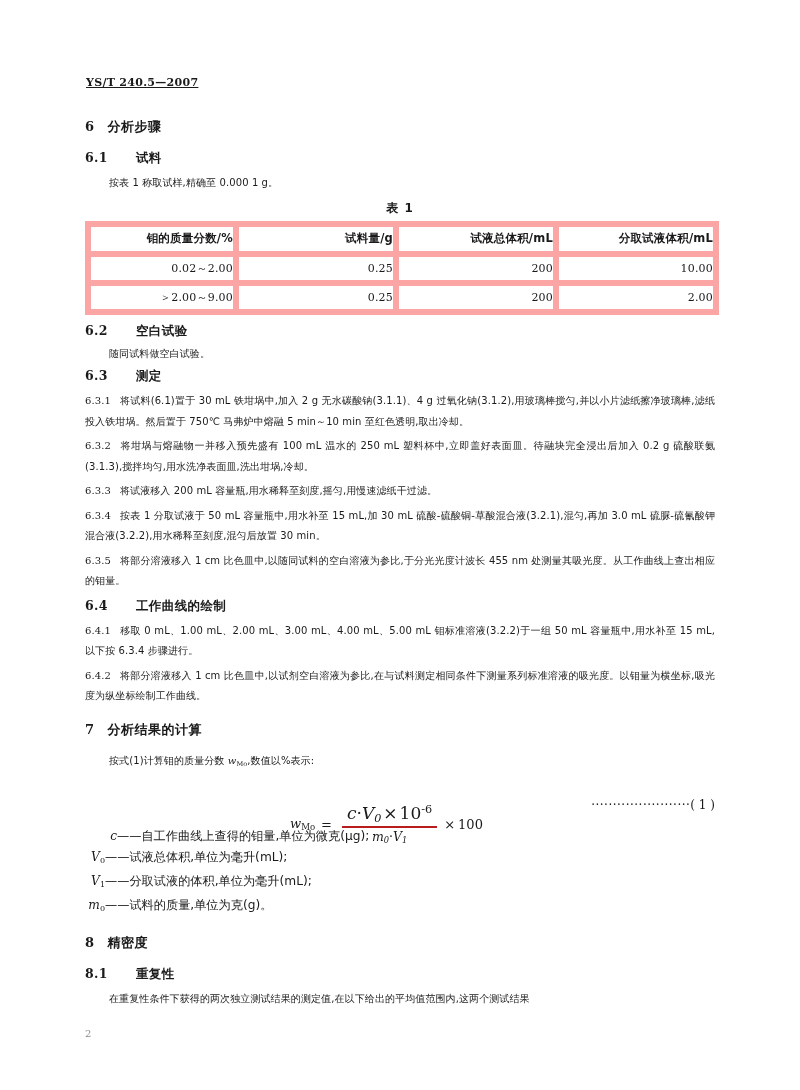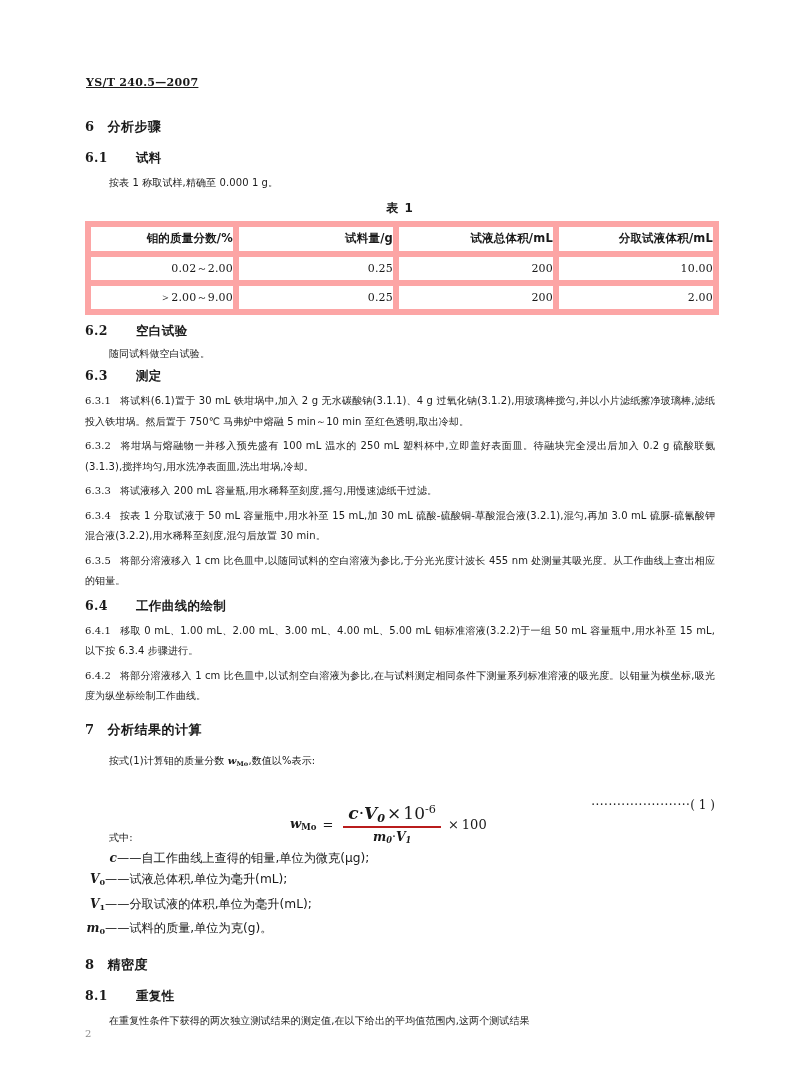--- a/index.html
+++ b/index.html
@@ -146,21 +146,21 @@
     right: 0;
     top: 16px;
     font-size: 12px;
     letter-spacing: 0px;
     white-space: nowrap;
     font-family: "DejaVu Serif","Liberation Serif",serif;
   }
   .leader { letter-spacing: 0.5px; }
   sub { font-size: 0.66em; vertical-align: -0.28em; font-style: normal; }
   sup { font-size: 0.66em; vertical-align: 0.5em; font-style: normal; }
-  .sym { font-family: "DejaVu Serif","Liberation Serif",serif; font-style: italic; font-weight: bold; }
+  .sym { font-family: "DejaVu Serif","Liberation Serif",serif; font-style: italic; }
   .def-line {
     font-size: 12.2px;
     line-height: 21px;
     margin: 0;
     white-space: nowrap;
   }
   .def-line .s { display: inline-block; min-width: 20px; text-align: right; }
   .pageno {
     position: absolute;
     left: 85px;
@@ -290,21 +290,20 @@
           <span class="bot">
             <span class="sym">m</span><sub class="sym">0</sub><span style="font-style:normal;">·</span><span class="sym">V</span><sub class="sym">1</sub>
           </span>
         </span>
         <span style="font-style:normal;margin:0 3px;">×</span>
         <span style="font-style:normal;">100</span>
       </div>
       <div class="eqno"><span class="leader">·······················</span><span>( 1 )</span></div>
     </div>
 
-    <p class="para indent" style="margin-top:2px;">式中:</p>
 
     <p class="def-line" style="padding-left:12px;"><span class="s sym"><span>c</span></span><span>——</span><span>自工作曲线上查得的钼量,单位为微克(μg);</span></p>
 
     <p class="def-line" style="padding-left:0px;"><span class="s sym"><span>V</span><sub>0</sub></span><span>——</span><span>试液总体积,单位为毫升(mL);</span></p>
 
     <p class="def-line" style="padding-left:0px;"><span class="s sym"><span>V</span><sub>1</sub></span><span>——</span><span>分取试液的体积,单位为毫升(mL);</span></p>
 
     <p class="def-line" style="padding-left:0px;"><span class="s sym"><span>m</span><sub>0</sub></span><span>——</span><span>试料的质量,单位为克(g)。</span></p>
 
 

